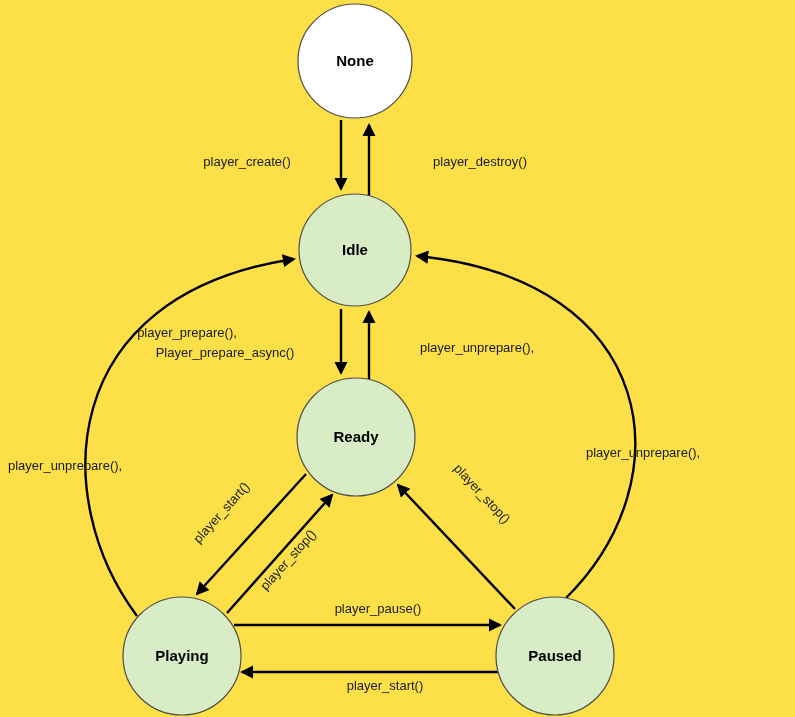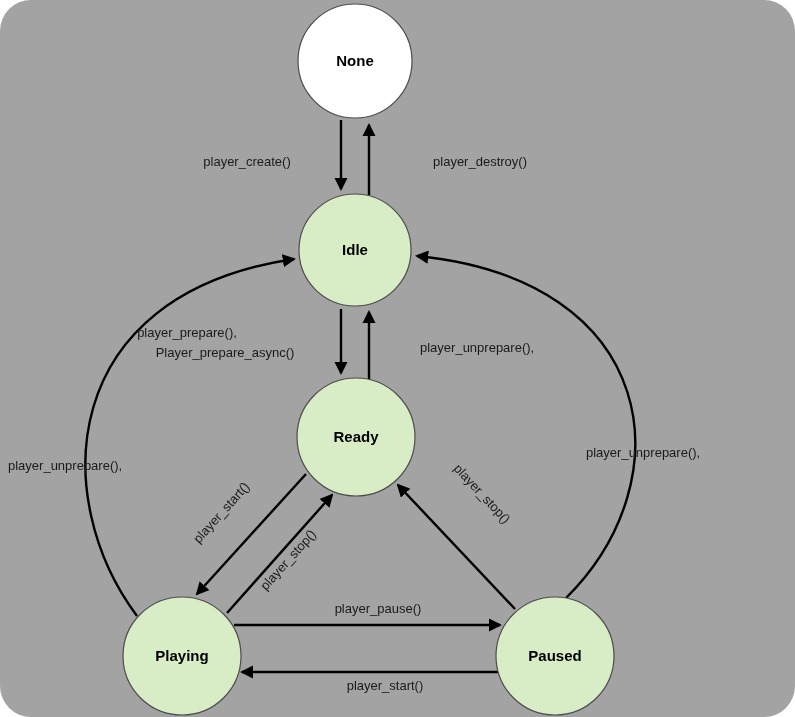--- a/index.html
+++ b/index.html
@@ -4,23 +4,22 @@
 <style>
   html, body {
     margin: 0;
     padding: 0;
     background: #ffffff;
   }
   .stage {
     width: 795px;
     height: 717px;
     position: relative;
-    background: #a3a3a3;
+    background: #fde047;
     font-family: "Liberation Sans", sans-serif;
-    border-radius: 31px;
   }
   svg { display: block; }
   .edge {
     fill: none;
     stroke-width: 2.4px;
   }
   .state-circle {
     stroke-width: 1.2px;
   }
   .node-label {

